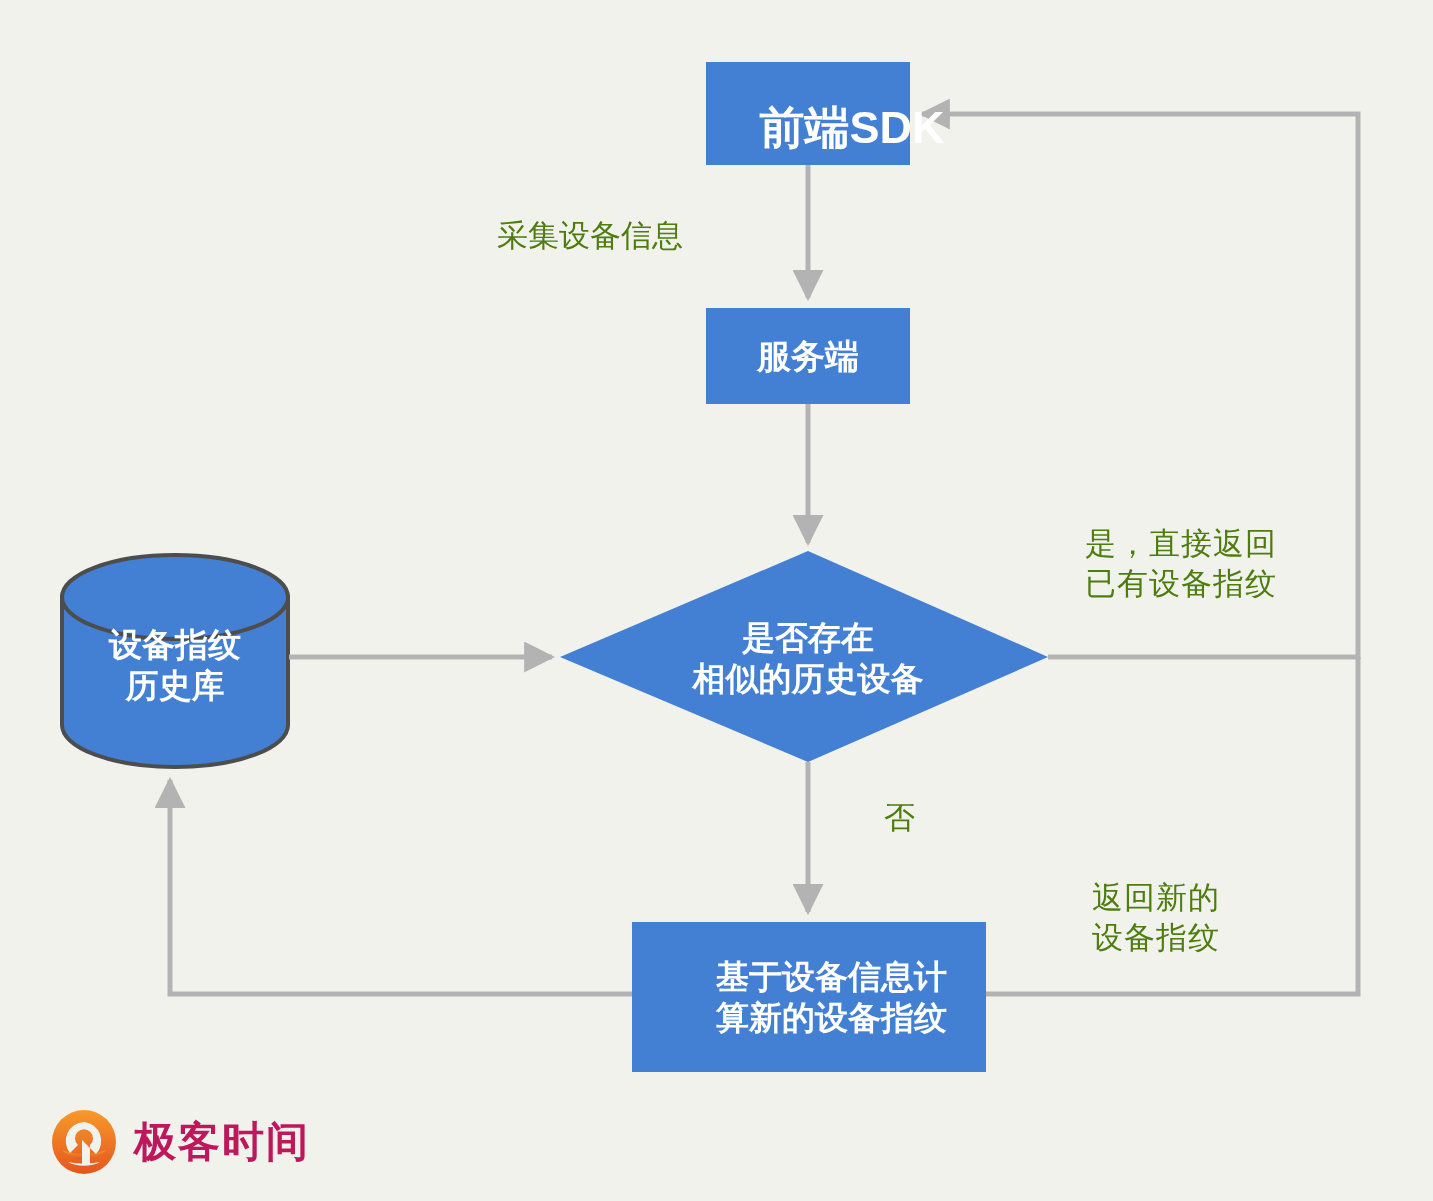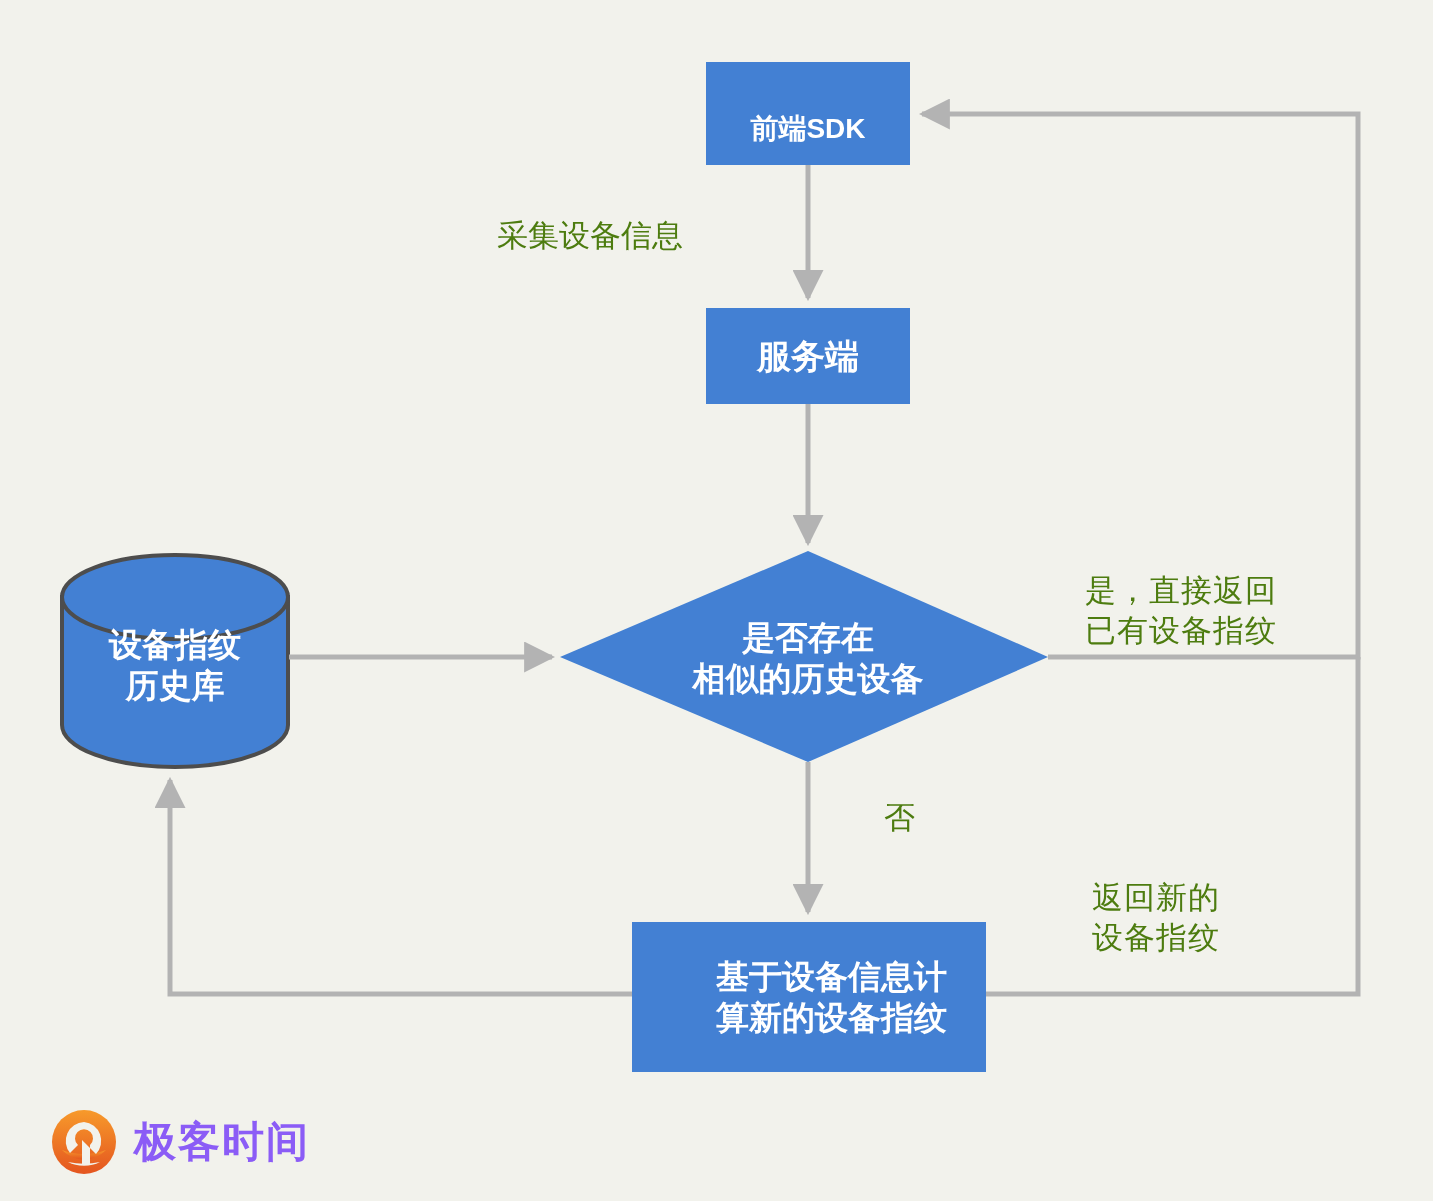--- a/index.html
+++ b/index.html
@@ -39,21 +39,22 @@
   .edge-label {
     position: absolute;
     color: #4d7c0f;
     font-weight: normal;
     line-height: 1.3;
     white-space: pre-line;
   }
   
   #node-frontend-sdk {
     left: 706px; top: 62px; width: 204px; height: 132px;
-    font-size: 28px;
+    font-size: 45px;
+    padding-left: 44px;
   }
   #node-server {
     left: 706px; top: 308px; width: 204px; height: 96px;
     font-size: 34px;
   }
   #node-decision {
     left: 590px; top: 598px; width: 436px; height: 120px;
     font-size: 33px;
   }
   #node-database {
@@ -66,21 +67,20 @@
   }
   
   #edge-label-collect {
     left: 497px; top: 216px;
     font-size: 31px;
   }
   #edge-label-yes {
     left: 1085px; top: 524px;
     font-size: 31px;
     letter-spacing: 1px;
-    margin-top: 47px;
   }
   #edge-label-no {
     left: 884px; top: 798px;
     font-size: 31px;
   }
   #edge-label-new {
     left: 1092px; top: 869px;
     font-size: 31px;
     letter-spacing: 1px;
     margin-top: 9px;
@@ -95,21 +95,21 @@
     gap: 18px;
   }
   #brand-logo-mark {
     width: 64px;
     height: 64px;
     flex: 0 0 auto;
   }
   #brand-logo-text {
     font-size: 42px;
     font-weight: bold;
-    color: #8b5cf6;
+    color: #be185d;
     letter-spacing: 2px;
     line-height: 1;
   }
 </style>
 </head>
 <body>
 
 <div id="canvas">
 
   <svg id="flow-svg" viewBox="0 0 1433 1201" xmlns="http://www.w3.org/2000/svg">

